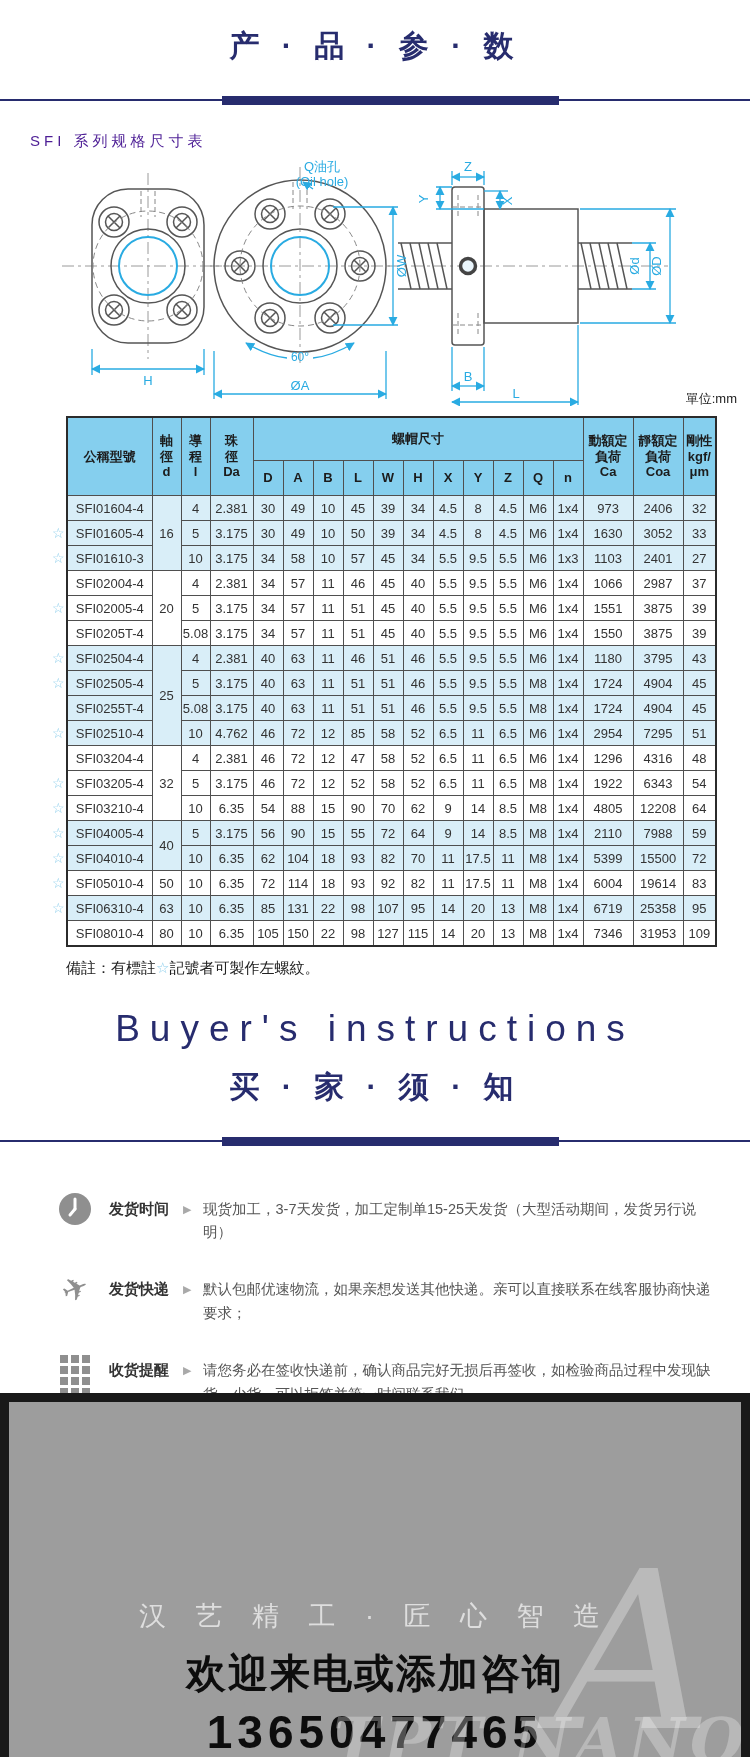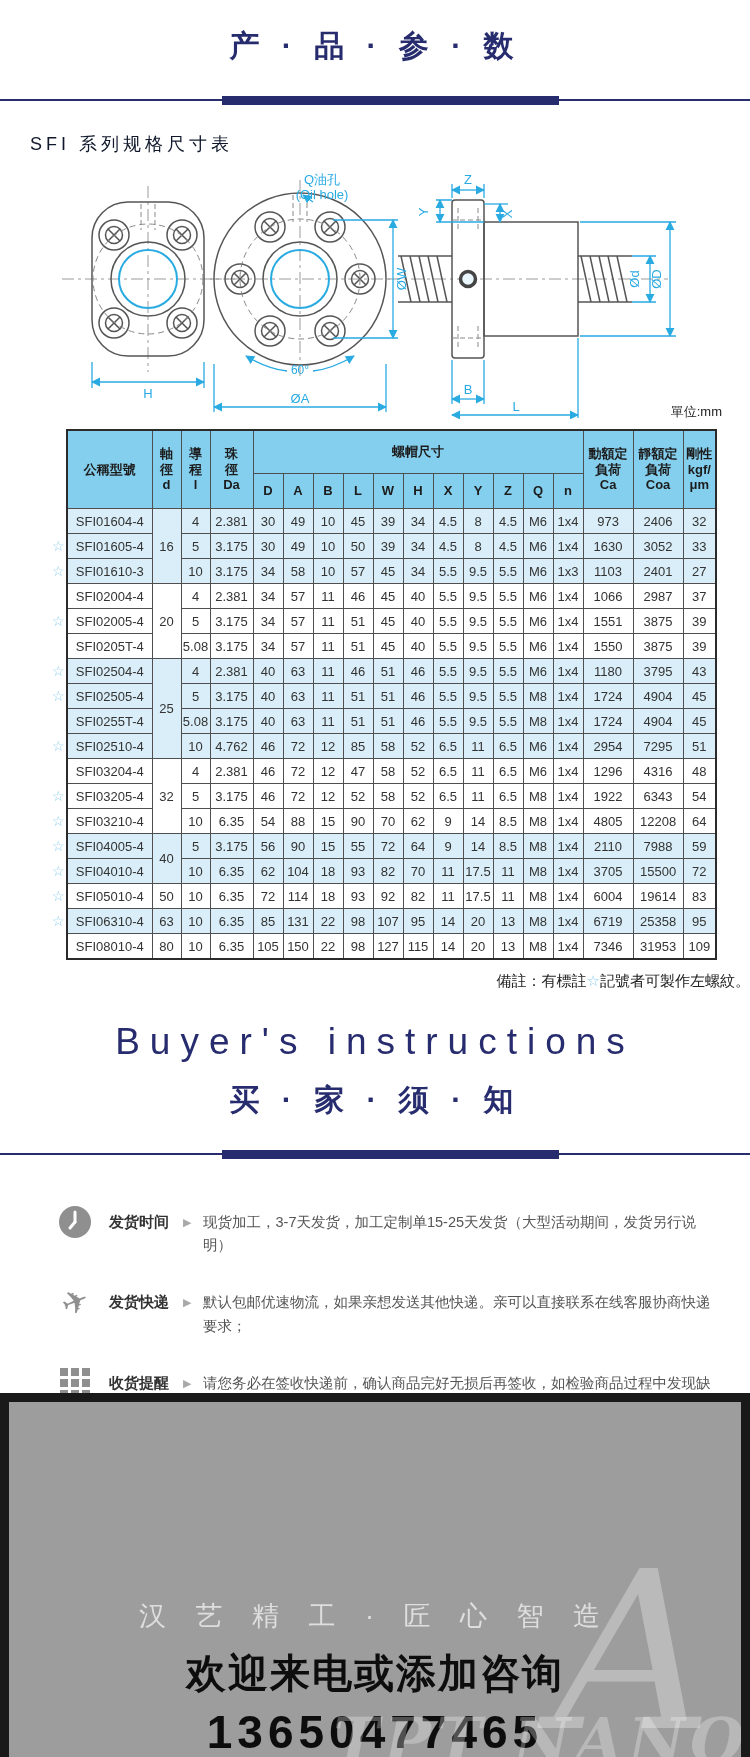--- a/index.html
+++ b/index.html
@@ -6,39 +6,39 @@
   .page{position:relative;width:750px;height:1757px;background:#fff;overflow:hidden;
         font-family:"Liberation Sans","DejaVu Sans",sans-serif;color:#222;}
   
   .hero{padding-top:10px;text-align:center;}
   .title-en{color:#272c6e;font-size:37px;font-weight:500;letter-spacing:10px;line-height:1.15;}
   .title-cn{color:#272c6e;font-size:30px;font-weight:700;letter-spacing:7px;margin-top:16px;}
   .divider{position:relative;height:9px;margin-top:29px;}
   .divider .thin{position:absolute;left:0;right:0;top:3px;height:2px;background:#272c6e;}
   .divider .thick{position:absolute;left:222px;width:337px;top:0;height:9px;background:#272c6e;}
   
-  .section-title{margin:27px 0 0 30px;font-size:18px;color:#0f172a;letter-spacing:4px;}
-  .drawings{position:relative;height:247px;margin-top:16px;text-align:right;}
+  .section-title{margin:27px 0 0 30px;font-size:15px;color:#4c1d95;letter-spacing:4px;}
+  .drawings{position:relative;height:247px;margin-top:8px;text-align:right;}
   .drawings svg{position:absolute;left:0;top:0;}
-  .unit{text-align:right;padding-right:28px;font-size:13px;color:#222;margin-top:-16px;}
+  .unit{text-align:right;padding-right:13px;font-size:13px;color:#222;margin-top:-16px;}
   
   table.spec{border-collapse:collapse;table-layout:fixed;width:649px;margin:8px 0 0 66px;
              border:2px solid #2b2b2b;}
   table.spec th,table.spec td{border:1px solid #4f4f4f;text-align:center;vertical-align:middle;
              padding:0;background:#fff;color:#333;}
   table.spec thead th{background:#85cfee;font-weight:700;font-size:13px;line-height:1.2;
              white-space:pre-line;color:#1c1c1c;}
   table.spec thead tr:first-child th{height:42px;}
   table.spec thead tr:last-child th{height:34px;}
   table.spec td{height:24px;font-size:13px;}
   table.spec tr.shade td{background:#d9eef8;}
   td.model{position:relative;}
   .star{position:absolute;left:-16px;top:50%;transform:translateY(-50%);
         color:#8ecfec;font-size:14px;}
-  .note{margin:12px 0 0 66px;font-size:15px;color:#222;text-align:right;}
+  .note{margin:12px 0 0 66px;font-size:15px;color:#222;}
   .note .note-star{color:#8ecfec;}
   
   .info{margin-top:46px;padding-left:55px;padding-right:28px;}
   .info-row{display:flex;align-items:flex-start;margin-bottom:27px;margin-top:17px;}
   .info-icon{width:40px;flex:0 0 40px;display:flex;justify-content:center;margin-top:0;}
   .info-label{flex:0 0 74px;margin-left:14px;font-size:15px;font-weight:700;color:#333;
               line-height:34px;}
   .info-arrow{flex:0 0 20px;color:#a9a9a9;font-size:11px;line-height:34px;}
   .info-text{flex:1;font-size:14.5px;color:#555;line-height:1.65;padding-top:6px;}
   .plane{font-size:32px;color:#8f8f8f;transform:rotate(-22deg);line-height:34px;}
@@ -534,21 +534,21 @@
           <td>104</td>
           <td>18</td>
           <td>93</td>
           <td>82</td>
           <td>70</td>
           <td>11</td>
           <td>17.5</td>
           <td>11</td>
           <td>M8</td>
           <td>1x4</td>
-          <td>3705</td>
+          <td>5399</td>
           <td>15500</td>
           <td>72</td>
         </tr>
         <tr>
           <td class="model">SFI05010-4<span class="star">☆</span></td>
           <td rowspan="1">50</td>
           <td>10</td>
           <td>6.35</td>
           <td>72</td>
           <td>114</td>

